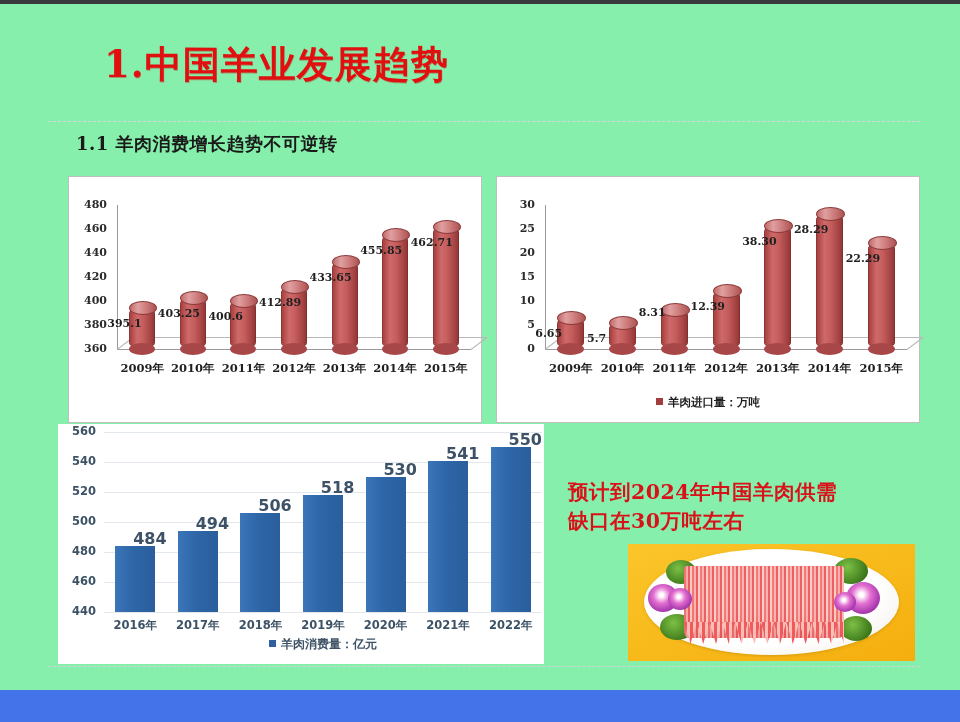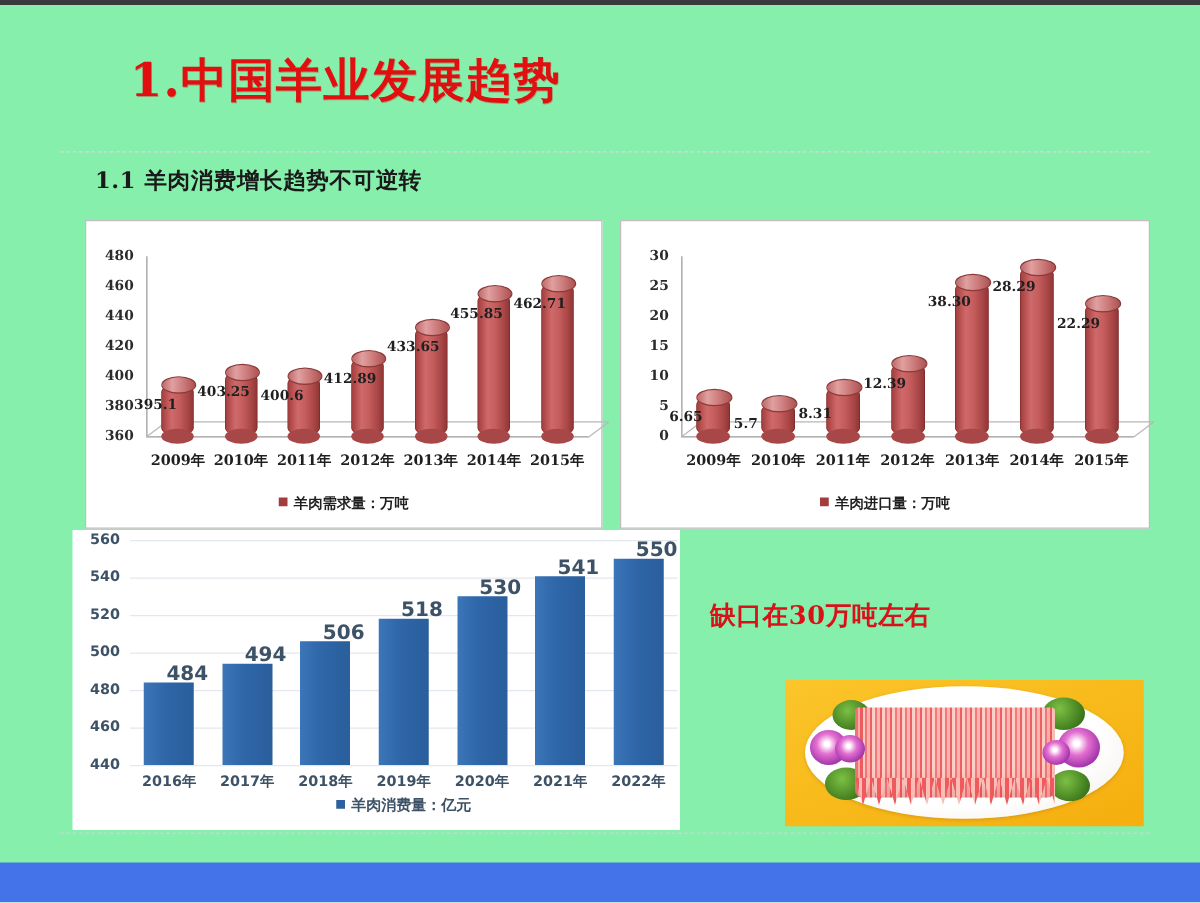--- a/index.html
+++ b/index.html
@@ -315,23 +315,20 @@
         <div class="cyl" style="left: 262.571px; top: 83.62px; width: 26px; height: 88.38px; z-index: 5;"></div>
         <div class="dlabel3d" style="left: 240.571px; top: 93.62px; z-index: 8;">433.65</div>
         <div class="xlabel3d" style="left: 250.286px; width: 50.5714px; top: 184px;">2013年</div>
         <div class="cyl" style="left: 313.143px; top: 56.98px; width: 26px; height: 115.02px; z-index: 5;"></div>
         <div class="dlabel3d" style="left: 291.143px; top: 66.98px; z-index: 8;">455.85</div>
         <div class="xlabel3d" style="left: 300.857px; width: 50.5714px; top: 184px;">2014年</div>
         <div class="cyl" style="left: 363.714px; top: 48.748px; width: 26px; height: 123.252px; z-index: 5;"></div>
         <div class="dlabel3d" style="left: 341.714px; top: 58.748px; z-index: 8;">462.71</div>
         <div class="xlabel3d" style="left: 351.429px; width: 50.5714px; top: 184px;">2015年</div>
       </div>
-    <div class="legend3d" id="legend1" style="top:218px;">
-      <span class="legend-swatch-red"></span><span>羊肉需求量：万吨</span>
-    </div>
   </div>
 
   <div class="chartbox" id="chart2box">
     <div class="plot3d" id="plot2">
         <div class="yaxis3d" style="left: 4px; top: 165px;">0</div>
         <div class="yaxis3d" style="left: 4px; top: 141px;">5</div>
         <div class="yaxis3d" style="left: 4px; top: 117px;">10</div>
         <div class="yaxis3d" style="left: 4px; top: 93px;">15</div>
         <div class="yaxis3d" style="left: 4px; top: 69px;">20</div>
         <div class="yaxis3d" style="left: 4px; top: 45px;">25</div>
@@ -341,21 +338,21 @@
         <div class="axisline" style="left: 64px; top: 160px; height: 1px; width: 362px; background: rgb(184, 184, 184);"></div>
         <div class="floorline" style="left: 48px; top: 172px; width: 20px; transform: rotate(-36.8699deg); background: rgb(184, 184, 184);"></div>
         <div class="floorline" style="left: 410px; top: 172px; width: 20px; transform: rotate(-36.8699deg); background: rgb(184, 184, 184);"></div>
         <div class="cyl" style="left: 60.3571px; top: 140.08px; width: 27px; height: 31.92px; z-index: 5;"></div>
         <div class="dlabel3d" style="left: 38.3571px; top: 150.08px; z-index: 8;">6.65</div>
         <div class="xlabel3d" style="left: 48px; width: 51.7143px; top: 184px;">2009年</div>
         <div class="cyl" style="left: 112.071px; top: 144.64px; width: 27px; height: 27.36px; z-index: 5;"></div>
         <div class="dlabel3d" style="left: 90.0714px; top: 154.64px; z-index: 8;">5.7</div>
         <div class="xlabel3d" style="left: 99.7143px; width: 51.7143px; top: 184px;">2010年</div>
         <div class="cyl" style="left: 163.786px; top: 132.112px; width: 27px; height: 39.888px; z-index: 5;"></div>
-        <div class="dlabel3d" style="left: 141.786px; top: 147px; z-index: 8;">8.31</div>
+        <div class="dlabel3d" style="left: 141.786px; top: 129px; z-index: 8;">8.31</div>
         <div class="xlabel3d" style="left: 151.429px; width: 51.7143px; top: 184px;">2011年</div>
         <div class="cyl" style="left: 215.5px; top: 112.528px; width: 27px; height: 59.472px; z-index: 5;"></div>
         <div class="dlabel3d" style="left: 193.5px; top: 122.528px; z-index: 8;">12.39</div>
         <div class="xlabel3d" style="left: 203.143px; width: 51.7143px; top: 184px;">2012年</div>
         <div class="cyl" style="left: 267.214px; top: 47.824px; width: 27px; height: 124.176px; z-index: 5;"></div>
         <div class="dlabel3d" style="left: 245.214px; top: 57.824px; z-index: 8;">38.30</div>
         <div class="xlabel3d" style="left: 254.857px; width: 51.7143px; top: 184px;">2013年</div>
         <div class="cyl" style="left: 318.929px; top: 36.208px; width: 27px; height: 135.792px; z-index: 5;"></div>
         <div class="dlabel3d" style="left: 296.929px; top: 46.208px; z-index: 8;">28.29</div>
         <div class="xlabel3d" style="left: 306.571px; width: 51.7143px; top: 184px;">2014年</div>
@@ -405,20 +402,21 @@
         <div class="bar3" style="left: 432.714px; top: 23px; width: 40px; height: 165px;"></div>
         <div class="bar3lab" style="left: 421.429px; width: 62.5714px; top: 6px;">550</div>
         <div class="xlab3" style="left: 421.429px; width: 62.5714px; top: 194px;">2022年</div>
       </div>
     <div class="legend3">
       <span class="legend-swatch-blue"></span><span>羊肉消费量：亿元</span>
     </div>
   </div>
 
   <div class="annotation">
+    <div>预计到2024年中国羊肉供需</div>
     <div>缺口在30万吨左右</div>
   </div>
 
   <div id="photo">
     <div class="plate"></div>
     <div class="greens" style="left:38px;top:16px;width:30px;height:24px;"></div>
     <div class="greens" style="left:32px;top:70px;width:34px;height:26px;"></div>
     <div class="greens" style="left:206px;top:14px;width:34px;height:26px;"></div>
     <div class="greens" style="left:212px;top:72px;width:32px;height:25px;"></div>
     <div class="meat"></div>

